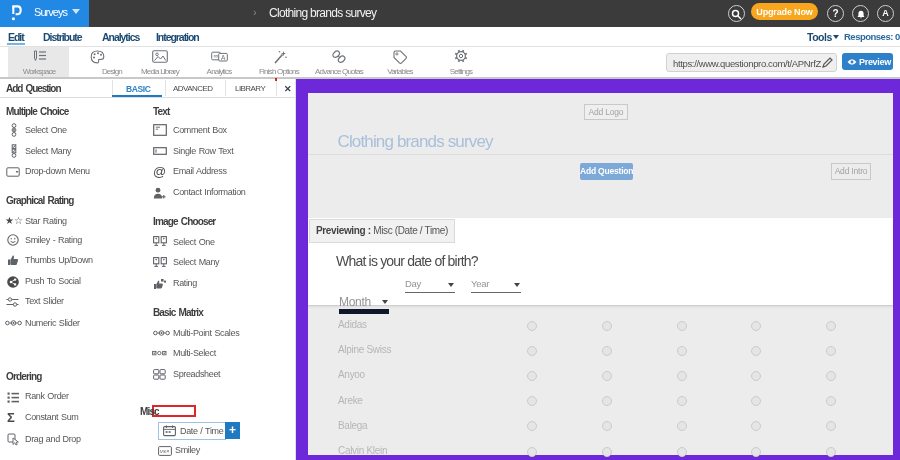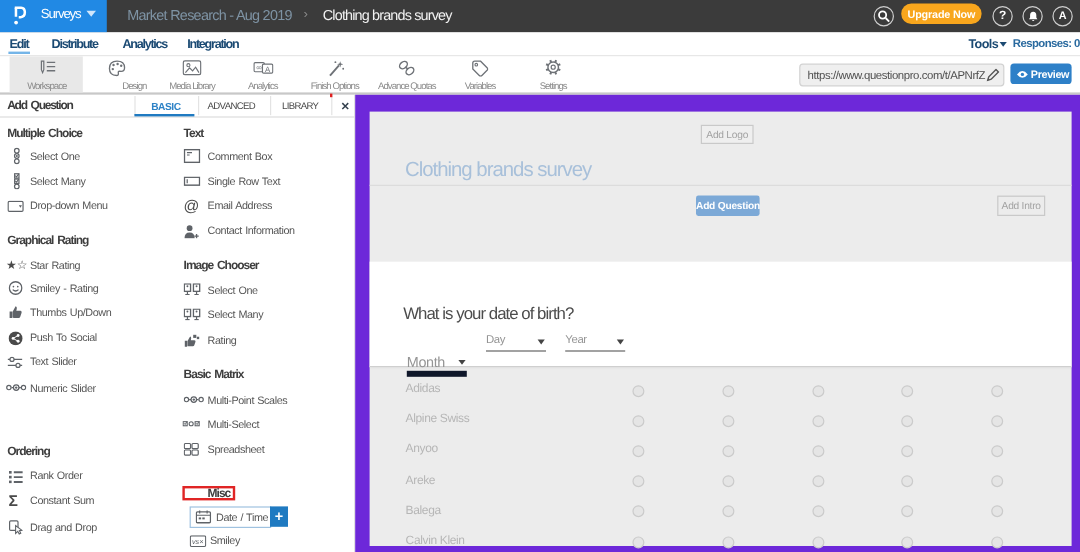--- a/index.html
+++ b/index.html
@@ -38,21 +38,20 @@
   <div class="abs" id="topbar">
     <div class="abs" id="logoarea">
       <svg class="abs" style="left:9px;top:3px" width="16" height="19" viewBox="0 0 16 19">
         <path d="M4.3 11 L4.3 3.4" fill="none" stroke="#fff" stroke-width="2.1"></path>
         <path d="M3.3 3.4 L8.6 3.4 Q11.7 3.5 11.7 7.3 Q11.7 11.2 8.2 11.3 L6.6 11.3" fill="none" stroke="#fff" stroke-width="2.1"></path>
         <circle cx="4.4" cy="15.8" r="1.55" fill="#fff"></circle>
       </svg>
       <span class="abs" style="left:34px;top:6px;color:#fff;font-size:11px;letter-spacing:-0.95px;">Surveys</span>
       <span class="abs" style="left:72px;top:9px;width:0;height:0;border-left:4px solid transparent;border-right:4px solid transparent;border-top:5px solid #cfe6fb;"></span>
     </div>
-    <span class="abs crumb1" style="left:106px;top:6px;">Market Research - Aug 2019</span>
     <span class="abs" style="left:253px;top:6px;color:#8a8a8a;font-size:11px;">›</span>
     <span class="abs crumb2" style="left:269px;top:6px;">Clothing brands survey</span>
     <div class="abs circbtn" style="left:728px;">
       <svg width="11" height="11" style="margin-top:2px">
           <circle cx="4.5" cy="4.5" r="3" fill="none" stroke="#fff" stroke-width="1.5"></circle>
           <line x1="7" y1="7" x2="10" y2="10" stroke="#fff" stroke-width="1.5"></line>
         </svg>
     </div>
     <div class="abs" style="left:751px;top:3px;width:67px;height:17px;background:#f8a61d;border-radius:9px;color:#fff;font-size:9px;letter-spacing:-0.15px;font-weight:700;text-align:center;line-height:18px;">Upgrade Now</div>
     <div class="abs circbtn" style="left:827px;font-size:10px;font-weight:700;line-height:15px;">?</div>
@@ -330,21 +329,21 @@
         </svg>
       <span class="abs item" style="left:173px;top:268.4px;">Multi-Select</span>
       <svg class="abs" style="left:153px;top:289.5px" width="13" height="12" viewBox="0 0 13 12">
           <rect x="0.6" y="0.6" width="5.2" height="4.2" rx="0.8" fill="none" stroke="#5f6368" stroke-width="1"></rect>
           <rect x="0.6" y="6.0" width="5.2" height="4.2" rx="0.8" fill="none" stroke="#5f6368" stroke-width="1"></rect>
           <rect x="7.0" y="0.6" width="5.2" height="4.2" rx="0.8" fill="none" stroke="#5f6368" stroke-width="1"></rect>
           <rect x="7.0" y="6.0" width="5.2" height="4.2" rx="0.8" fill="none" stroke="#5f6368" stroke-width="1"></rect>
         </svg>
       <span class="abs item" style="left:173px;top:289.0px;">Spreadsheet</span>
       <div class="abs" style="left:152px;top:325.5px;width:40px;height:8px;border:2px solid #e02525;"></div>
-      <span class="abs heading" style="left:173px;top:325px;">Misc</span>
+      <span class="abs heading" style="left:140px;top:325px;">Misc</span>
       <div class="abs" style="left:158px;top:343px;width:66px;height:16px;border:1px solid #9fc2e0;background:#fff;"></div>
       <svg class="abs" style="left:163px;top:346.0px" width="13" height="12" viewBox="0 0 13 12">
           <rect x="0.6" y="1.6" width="11.8" height="9" rx="1" fill="none" stroke="#5f6368" stroke-width="1.1"></rect>
           <line x1="3.4" y1="0.4" x2="3.4" y2="3" stroke="#5f6368" stroke-width="1"></line>
           <line x1="9.6" y1="0.4" x2="9.6" y2="3" stroke="#5f6368" stroke-width="1"></line>
           <line x1="0.6" y1="4.4" x2="12.4" y2="4.4" stroke="#5f6368" stroke-width="0.9"></line>
           <rect x="2.6" y="6.2" width="2" height="1.6" fill="#5f6368"></rect>
           <rect x="5.6" y="6.2" width="2" height="1.6" fill="#5f6368"></rect>
         </svg>
       <span class="abs item" style="left:180px;top:345.5px;">Date / Time</span>
@@ -359,20 +358,23 @@
 
   <div class="abs" id="main">
     <div id="canvas"></div>
     <div class="abs greybtn" style="left:288px;top:25px;width:42px;height:14px;font-size:8.5px;letter-spacing:-0.2px;line-height:14px;">Add Logo</div>
     <div class="abs" style="left:41.5px;top:52.5px;font-size:17px;letter-spacing:-0.85px;color:#a8c0da;">Clothing brands survey</div>
     <div class="abs" style="left:12px;top:75px;width:585px;height:1px;background:#dcdcdc;"></div>
     <div class="abs" style="left:284px;top:84px;width:53px;height:17px;background:#7ca9d7;border-radius:2px;color:#fff;font-size:8.5px;font-weight:700;letter-spacing:-0.2px;text-align:center;line-height:17px;">Add Question</div>
     <div class="abs greybtn" style="left:535px;top:84px;width:38px;height:15px;font-size:8.5px;letter-spacing:-0.2px;line-height:15px;background:#ececec;">Add Intro</div>
 
     <div class="abs" style="left:12px;top:139px;width:585px;height:87px;background:#fff;border-bottom:1px solid #cfcfcf;box-shadow:0 1px 2px rgba(0,0,0,0.08);">
+      <div class="abs" style="left:1px;top:1px;width:144px;height:22px;background:#f1f1f1;border:1px solid #d9d9d9;font-size:10px;letter-spacing:-0.35px;color:#555;line-height:22px;">
+        <span style="margin-left:6px;font-weight:700;color:#444;">Previewing :</span> Misc (Date / Time)
+      </div>
       <div class="abs" style="left:28px;top:34.5px;font-size:14px;letter-spacing:-0.8px;color:#4c4c4c;">What is your date of birth?</div>
       <div class="abs" style="left:31px;top:77px;width:50px;height:14px;border-bottom:5px solid #0f172a;font-size:12px;letter-spacing:-0.3px;color:#949494;">Month<span class="abs" style="right:1px;top:5px;width:0;height:0;border-left:3.5px solid transparent;border-right:3.5px solid transparent;border-top:4.5px solid #444;"></span></div>
       <div class="abs" style="left:97px;top:60px;width:50px;height:14px;border-bottom:1px solid #666;font-size:9.5px;letter-spacing:-0.3px;color:#949494;">Day<span class="abs" style="right:1px;top:5px;width:0;height:0;border-left:3.5px solid transparent;border-right:3.5px solid transparent;border-top:4.5px solid #444;"></span></div>
       <div class="abs" style="left:163px;top:60px;width:50px;height:14px;border-bottom:1px solid #666;font-size:9.5px;letter-spacing:-0.3px;color:#949494;">Year<span class="abs" style="right:1px;top:5px;width:0;height:0;border-left:3.5px solid transparent;border-right:3.5px solid transparent;border-top:4.5px solid #444;"></span></div>
     </div>
     <div id="matrix">
       <span class="abs" style="left:42px;top:240px;font-size:10px;letter-spacing:-0.3px;color:#b6b6b6;">Adidas</span>
       <span class="abs" style="left:230.5px;top:241.5px;width:8px;height:8px;border-radius:50%;background:#e5e5e5;border:1px solid #cbcbcb;"></span>
       <span class="abs" style="left:305.5px;top:241.5px;width:8px;height:8px;border-radius:50%;background:#e5e5e5;border:1px solid #cbcbcb;"></span>
       <span class="abs" style="left:380.5px;top:241.5px;width:8px;height:8px;border-radius:50%;background:#e5e5e5;border:1px solid #cbcbcb;"></span>

